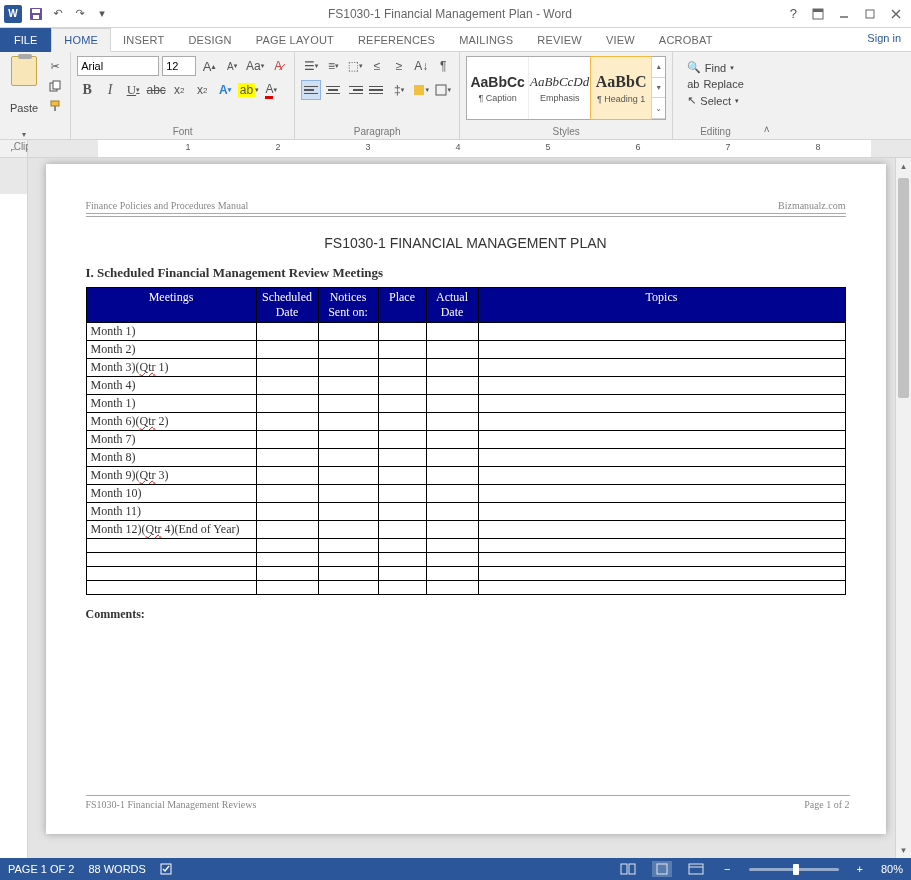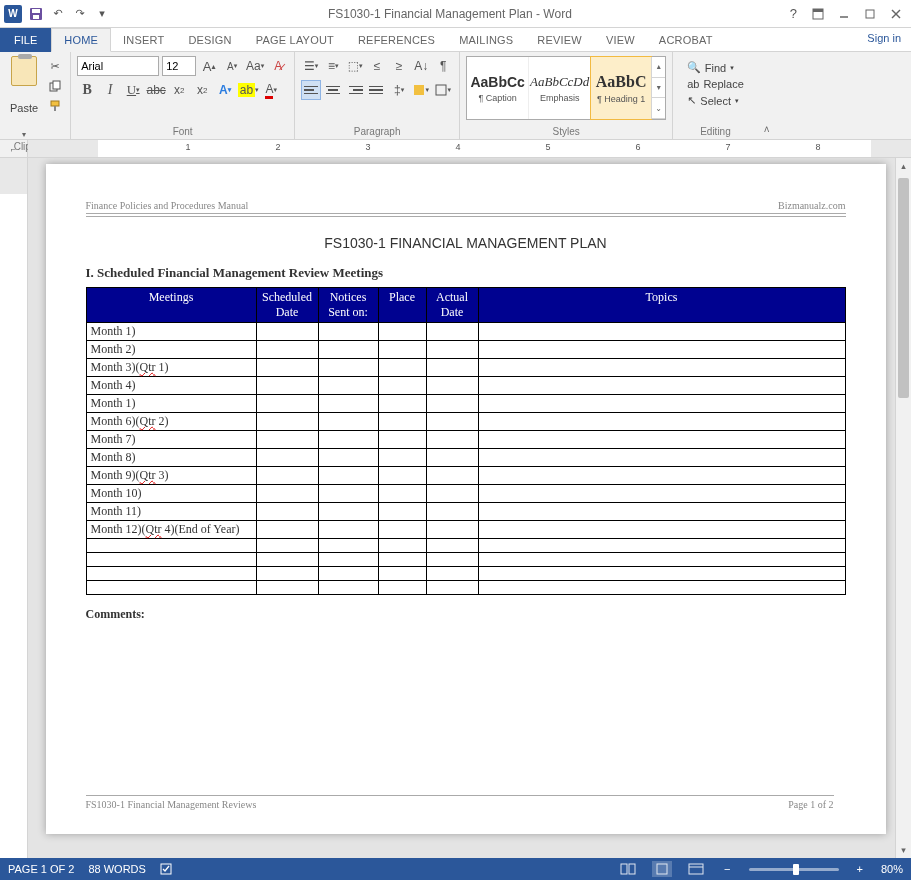--- a/index.html
+++ b/index.html
@@ -90,21 +90,21 @@
 .page-header-line2{ height:1px; background:#aaa; margin-bottom:18px;}
 .doc-title { text-align:center; font-weight:normal; font-family:Arial; font-size:14px; margin-bottom:14px;}
 .section-h { font-weight:bold; font-family:"Times New Roman"; font-size:13px; margin-bottom:6px;}
 .sched-table { width:100%; border-collapse:collapse; font-family:"Times New Roman"; font-size:12px;}
 .sched-table th { background:#000290; color:#fff; font-weight:normal; border:1px solid #000; padding:2px 4px; text-align:center; vertical-align:top; height:28px;}
 .sched-table td { border:1px solid #000; padding:1px 4px; height:14px; }
 .sched-table td:first-child { width:170px;}
 .sched-table th.c1{width:170px;} .sched-table th.c2{width:62px;} .sched-table th.c3{width:60px;} .sched-table th.c4{width:48px;} .sched-table th.c5{width:52px;} .sched-table th.c6{}
 .red-sq { text-decoration: underline wavy #d00 1px;}
 .comments { font-weight:bold; font-family:"Times New Roman"; font-size:12px; margin-top:12px;}
-.page-footer { position:absolute; bottom:24px; left:40px; right:52px; display:flex; justify-content:space-between; font-size:10px; color:#888; font-family:"Times New Roman"; border-top:1px solid #aaa; padding-top:3px;}
+.page-footer { position:absolute; bottom:24px; left:40px; right:36px; display:flex; justify-content:space-between; font-size:10px; color:#888; font-family:"Times New Roman"; border-top:1px solid #aaa; padding-top:3px;}
 
 
 .statusbar { position:absolute; left:0; right:0; bottom:0; height:22px; background:#2b579a; color:#fff; display:flex; align-items:center; font-size:11px; padding:0 8px; gap:14px;}
 .statusbar .spacer { flex:1;}
 .view-btn { width:20px; height:16px; display:flex; align-items:center; justify-content:center; cursor:pointer; opacity:.85;}
 .zoom-slider { width:90px; height:3px; background:rgba(255,255,255,.5); position:relative; border-radius:2px;}
 .zoom-slider .knob { position:absolute; left:44px; top:-4px; width:6px; height:11px; background:#fff; border-radius:1px;}
 .zoom-btn { cursor:pointer; padding:0 4px;}
 
 svg { display:block;}

